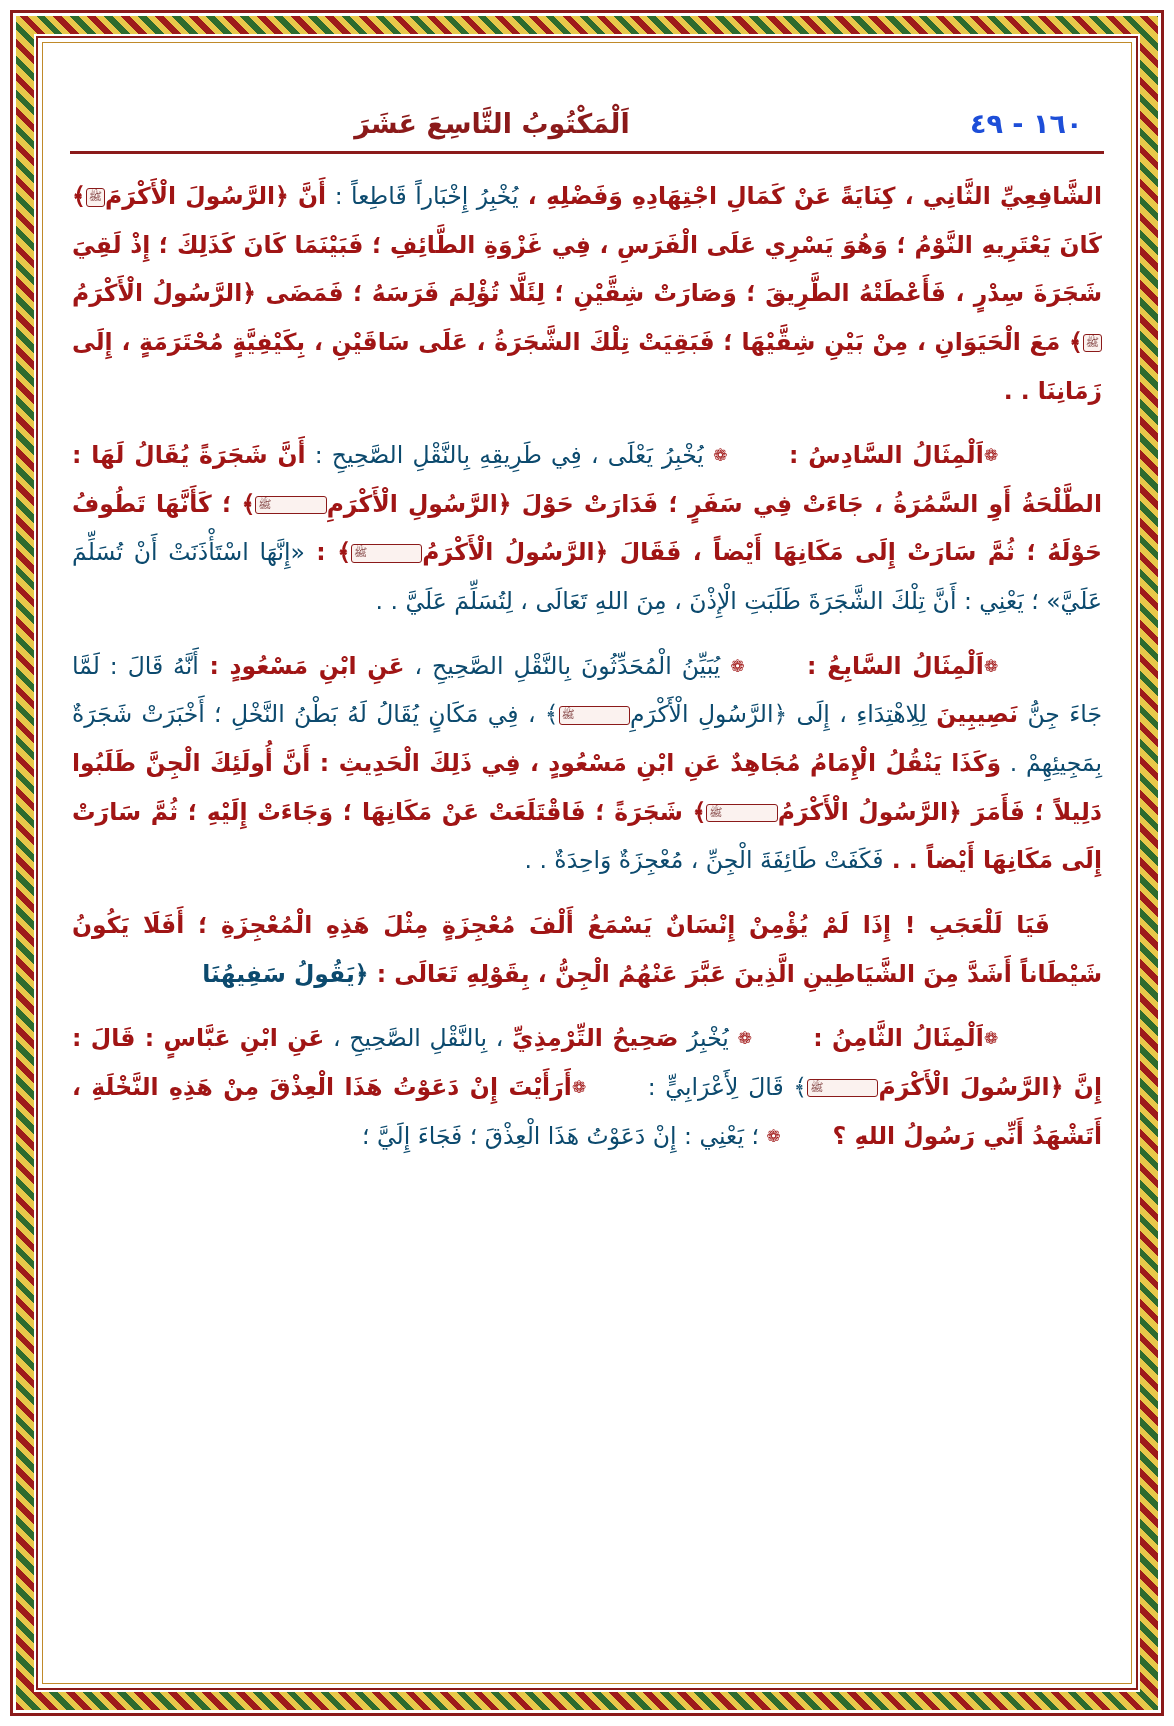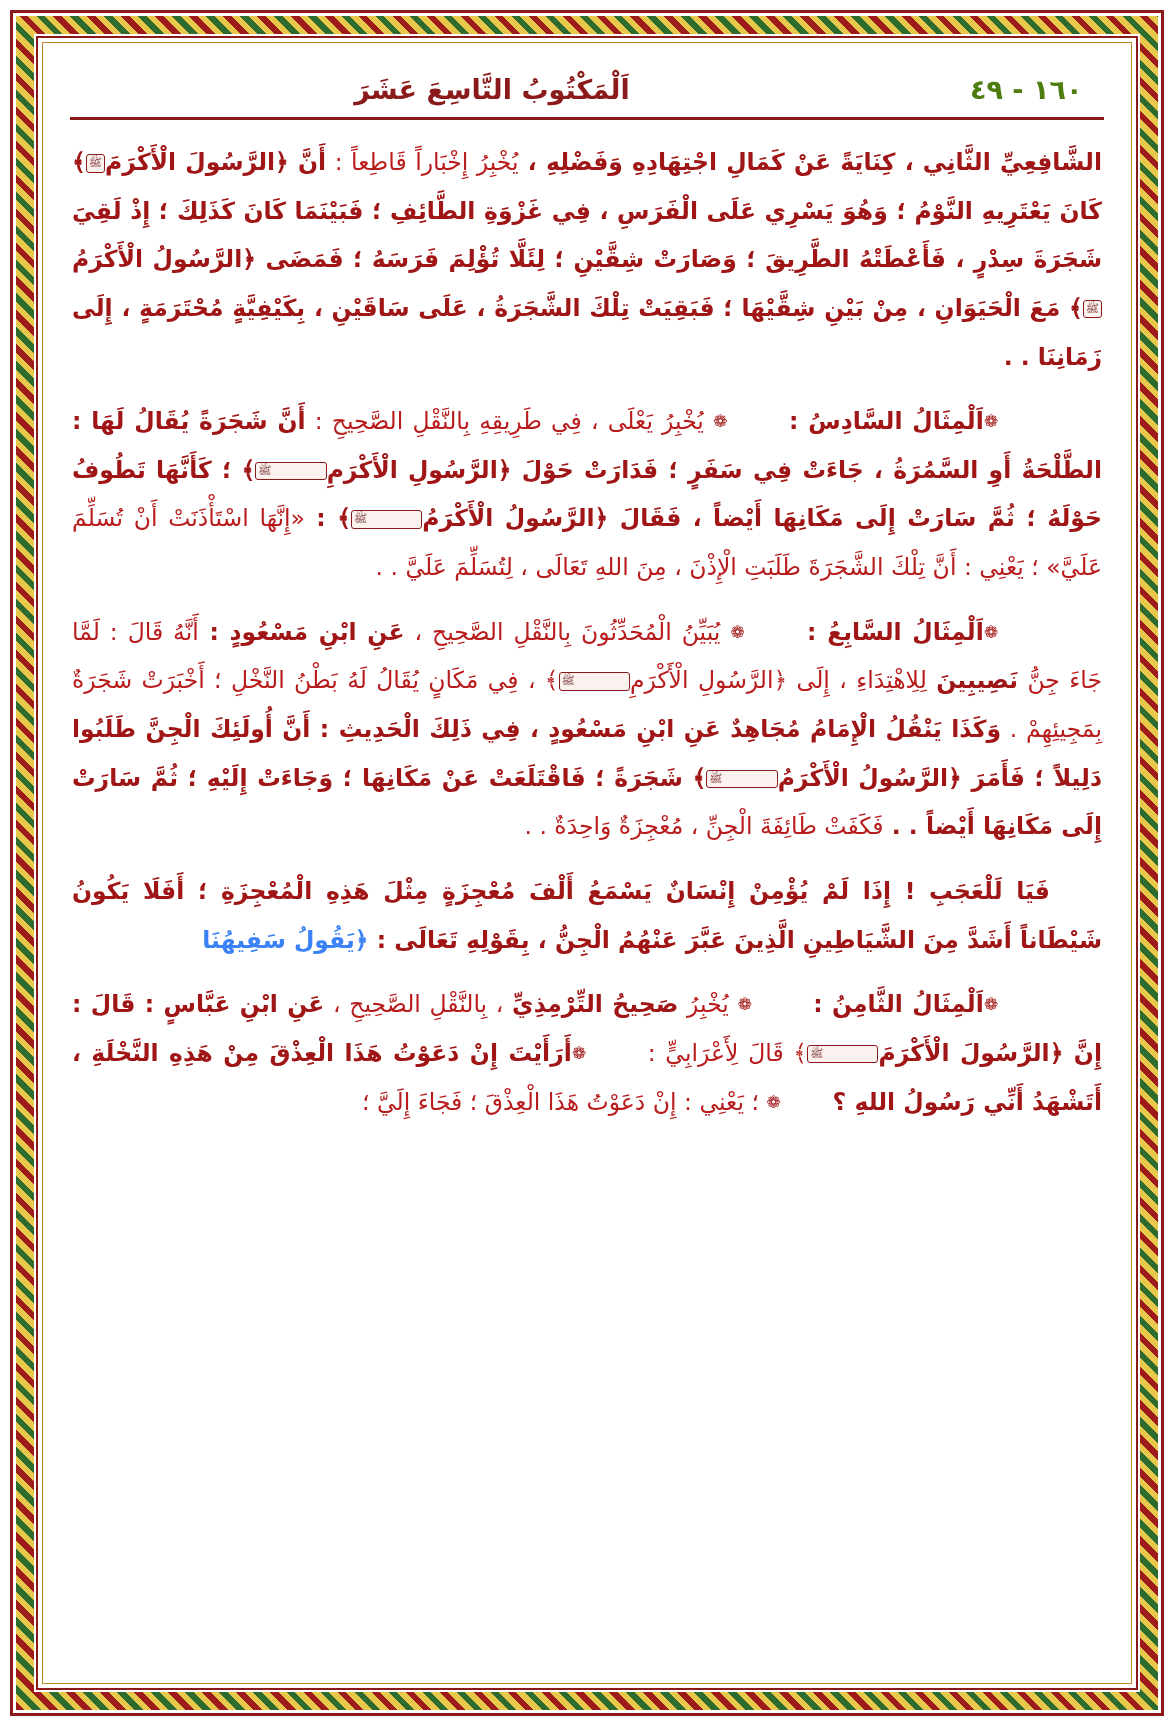--- a/index.html
+++ b/index.html
@@ -71,25 +71,26 @@
     padding: 8px 18px 2px 18px;
   }
   .header-title {
     font-size: 27px;
     font-weight: bold;
     color: #8b1a1a;
     letter-spacing: 0.5px;
     flex: 1;
     text-align: center;
     margin-right: 70px;
+    margin-top: 34px;
   }
   .header-page {
     font-size: 27px;
     font-weight: bold;
-    color: #4d7c0f;
+    color: #1d4ed8;
     white-space: nowrap;
     min-width: 120px;
     text-align: left;
     direction: ltr;
   }
   .header-rule {
     height: 3px;
     background: #8b1a1a;
     margin: 10px 4px 18px 4px;
   }
@@ -103,22 +104,22 @@
     color: #111111;
     padding: 0 6px;
   }
   p.para {
     margin: 0 0 16px 0;
   }
   p.para.indent {
     text-indent: 52px;
   }
   .red   { color: #a01515; font-weight: bold; }
-  .dark  { color: #b91c1c; }
-  .blue  { color: #3b82f6; font-weight: bold; }
+  .dark  { color: #0c4a6e; }
+  .blue  { color: #0c4a6e; font-weight: bold; }
   .center { text-align: center; }
   .ornament {
     color: #a01515;
     font-size: 19px;
     vertical-align: 2px;
   }
   .sigil {
     display: inline-block;
     font-size: 11px;
     color: #6b2020;

